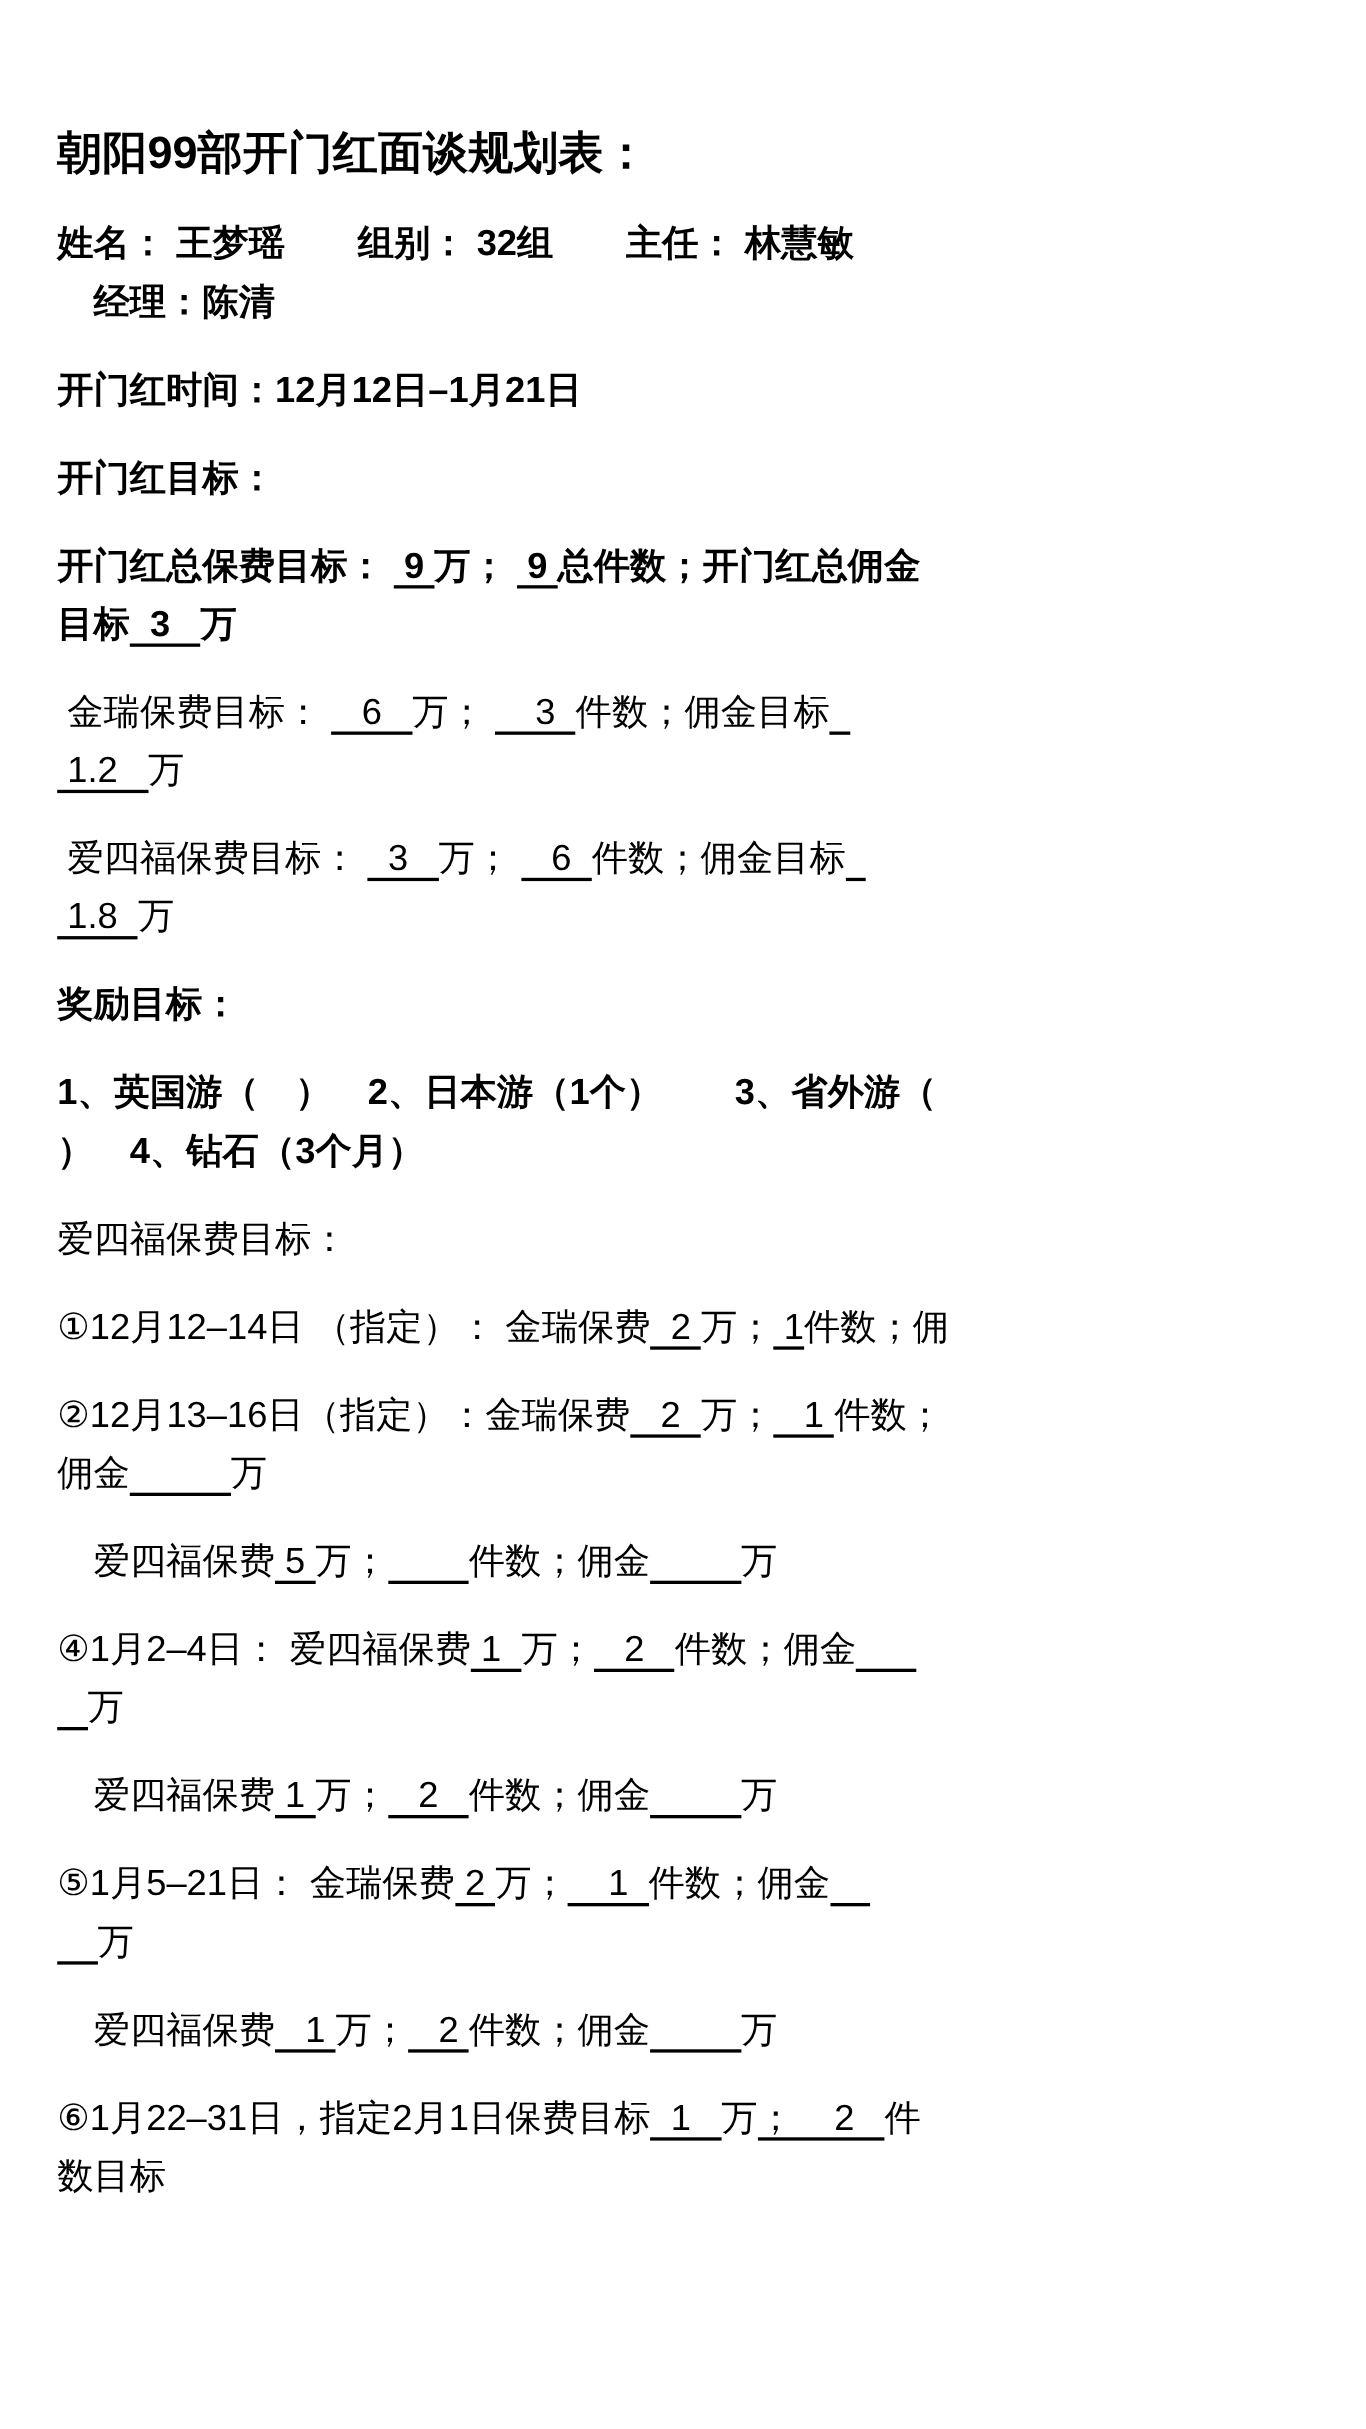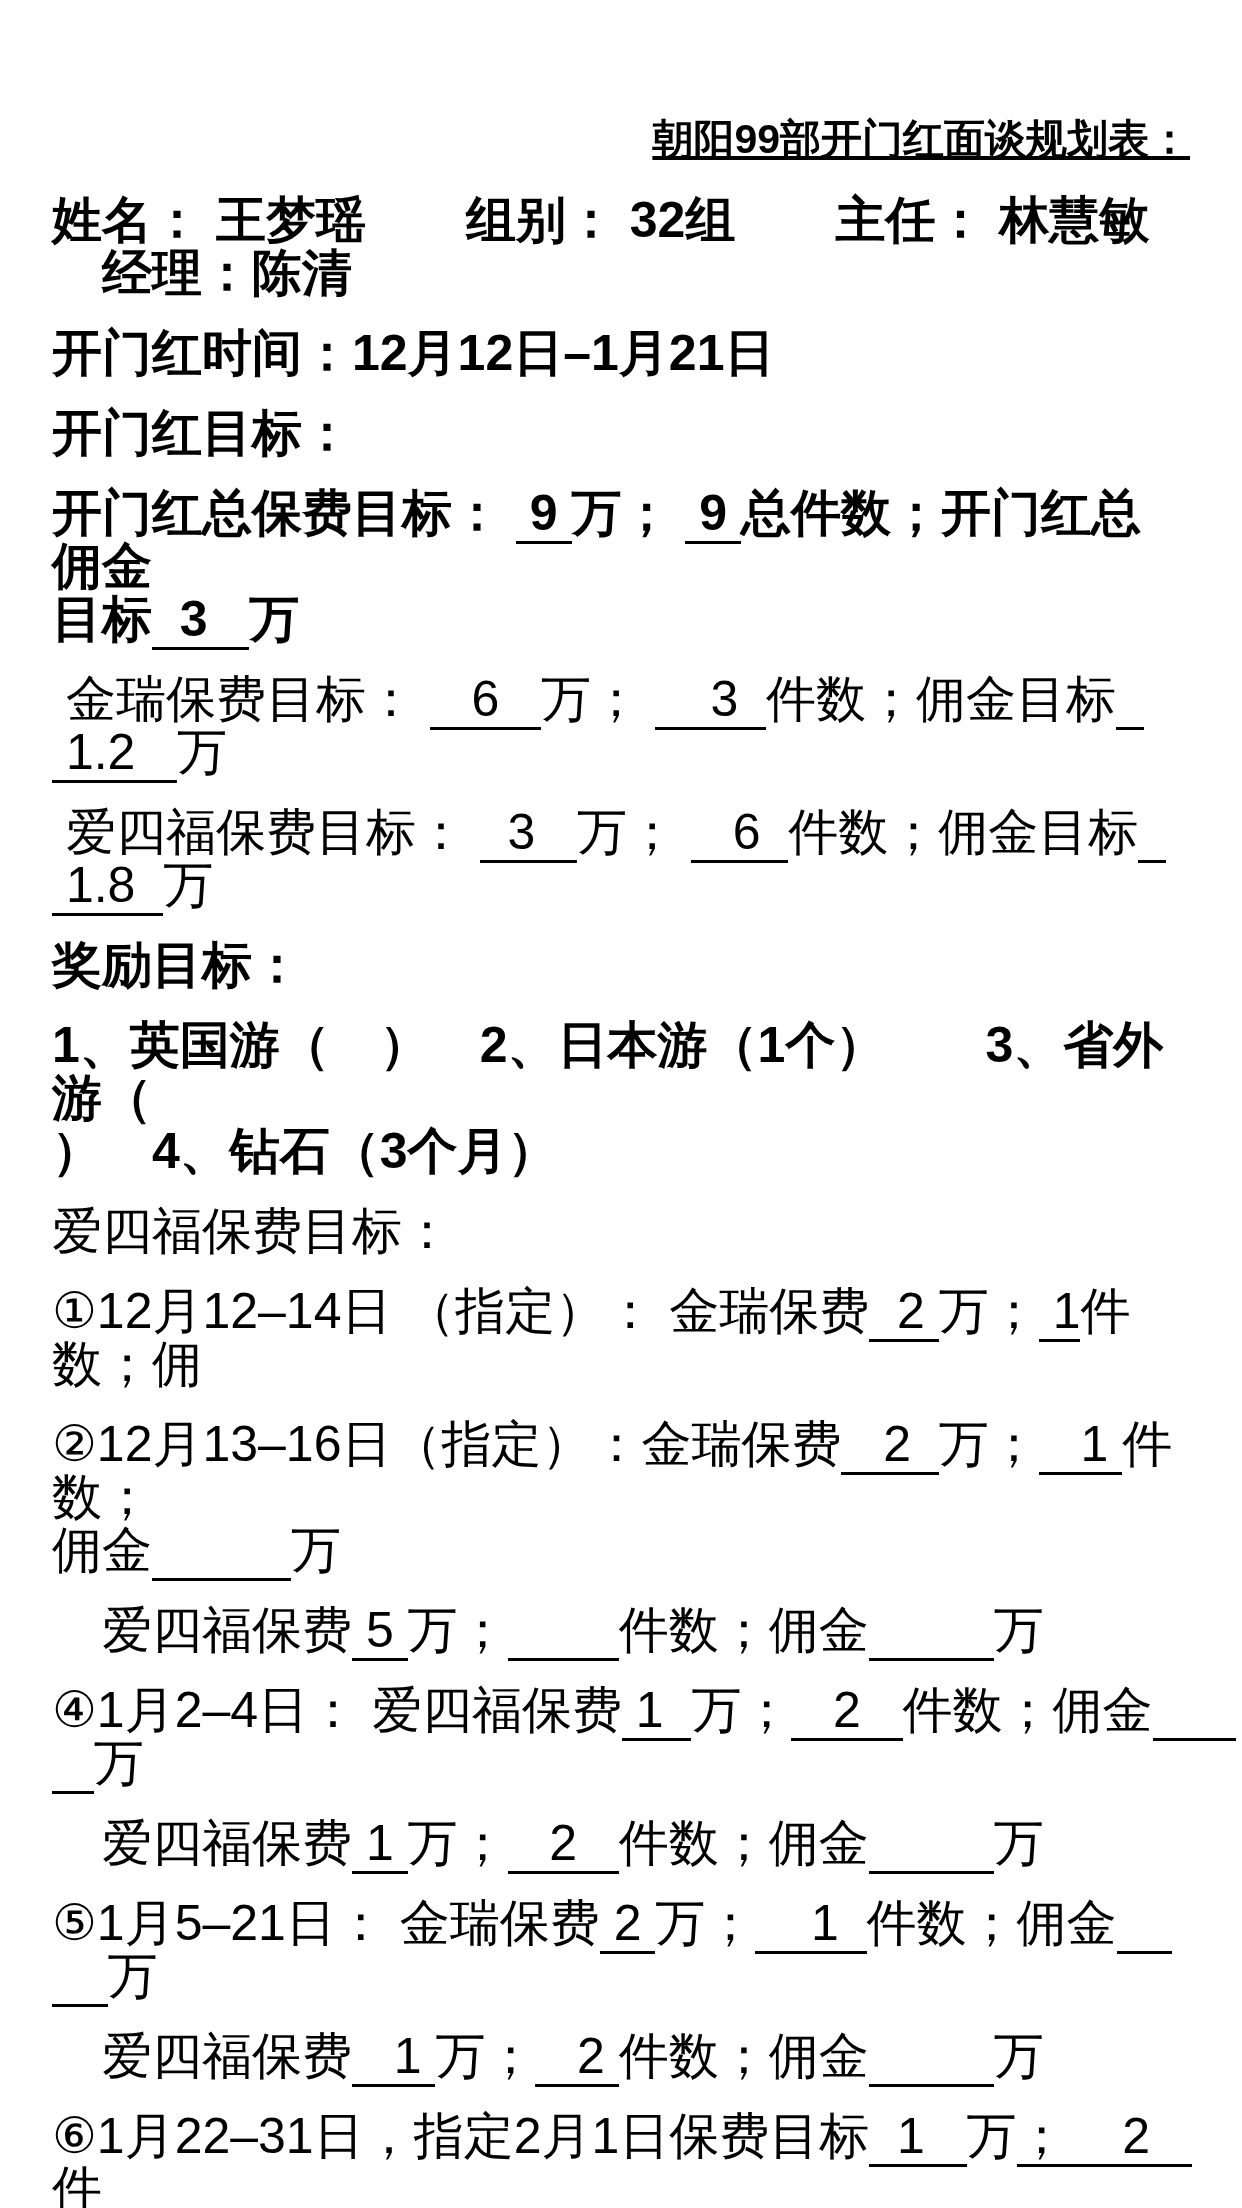--- a/index.html
+++ b/index.html
@@ -17,29 +17,28 @@
   .doc {
     box-sizing: border-box;
     width: 1242px;
     height: 2208px;
     padding: 112px 52px 0 52px;
     background: #ffffff;
   }
   .page-title {
     font-size: 41px;
     font-weight: 700;
-    text-align: right;
+    text-align: left;
     margin: 0 0 28px 0;
     line-height: 54px;
     white-space: pre-wrap;
-    text-decoration: underline;
   }
   .para {
     margin: 0 0 27px 0;
-    font-size: 50px;
+    font-size: 33px;
     line-height: 53px;
     white-space: pre-wrap;
     font-weight: 400;
   }
   .para.bold {
     font-weight: 700;
   }
   .line {
     min-height: 53px;
   }

